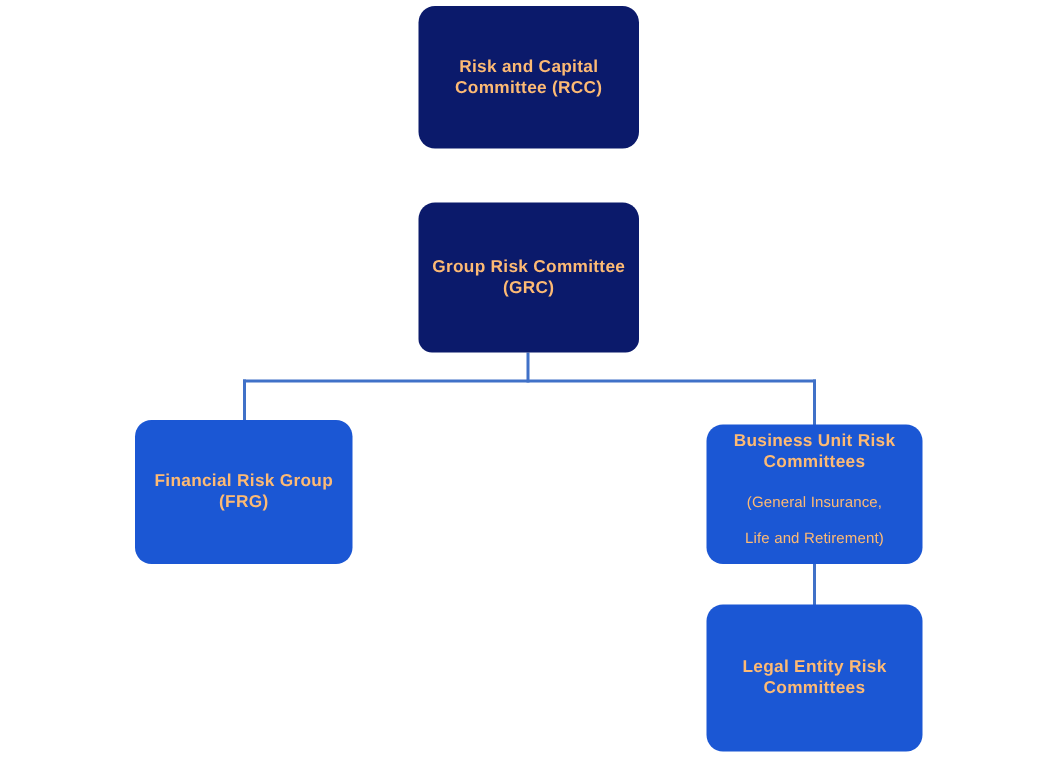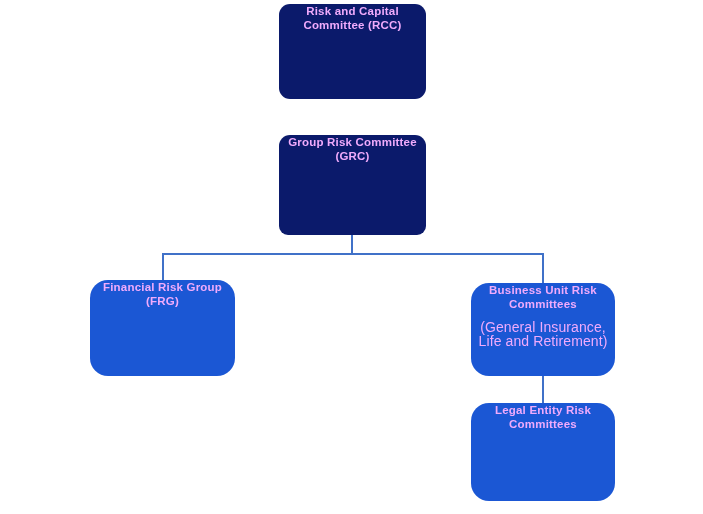--- a/index.html
+++ b/index.html
@@ -18,46 +18,45 @@
     background: #ffffff;
     overflow: hidden;
   }
   .node {
     position: absolute;
     box-sizing: border-box;
     border-radius: 11px;
     display: flex;
     flex-direction: column;
     align-items: center;
-    justify-content: flex-start;
+    justify-content: center;
     text-align: center;
-    color: #f0abfc;
+    color: #fdba74;
     z-index: 2;
   }
   .node .title {
     font-weight: bold;
     font-size: 11.5px;
     line-height: 14px;
     letter-spacing: 0.2px;
     white-space: pre-line;
   }
   .node .subtitle {
     font-weight: normal;
-    font-size: 14px;
-    line-height: 14px;
+    font-size: 10px;
+    line-height: 24px;
     letter-spacing: 0.1px;
     margin-top: 9px;
     white-space: pre-line;
   }
   .node-rcc, .node-grc {
     background: #0b1a6b;
   }
   .node-frg, .node-burc, .node-lerc {
     background: #1b57d4;
-    border-radius: 18px;
   }
   .node-rcc  { left: 279px; top: 4px;   width: 147px; height: 95px; }
   .node-grc  { left: 279px; top: 135px; width: 147px; height: 100px; border-radius: 11px 11px 9px 9px; }
   .node-frg  { left: 90px;  top: 280px; width: 145px; height: 96px; }
   .node-burc { left: 471px; top: 283px; width: 144px; height: 93px; }
   .node-lerc { left: 471px; top: 403px; width: 144px; height: 98px; }
 
   .conn {
     position: absolute;
     background: #4071c8;

